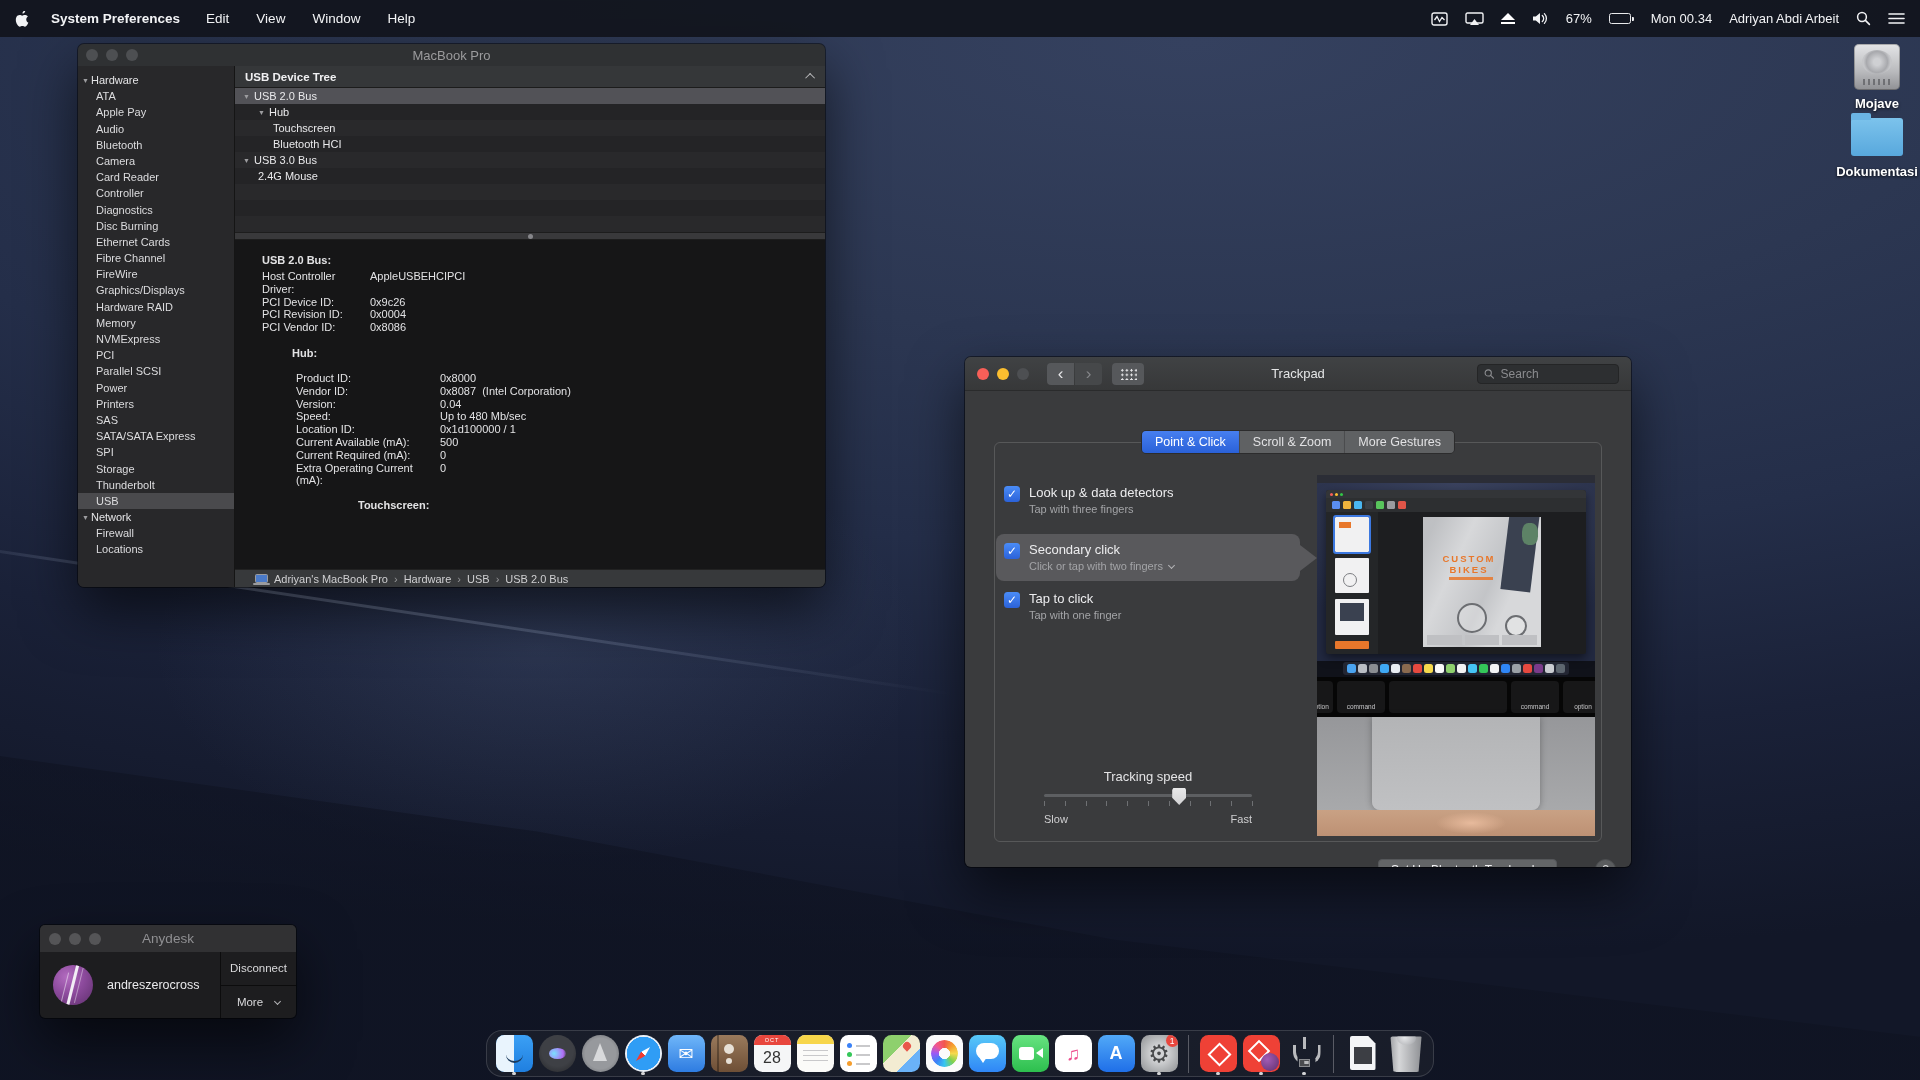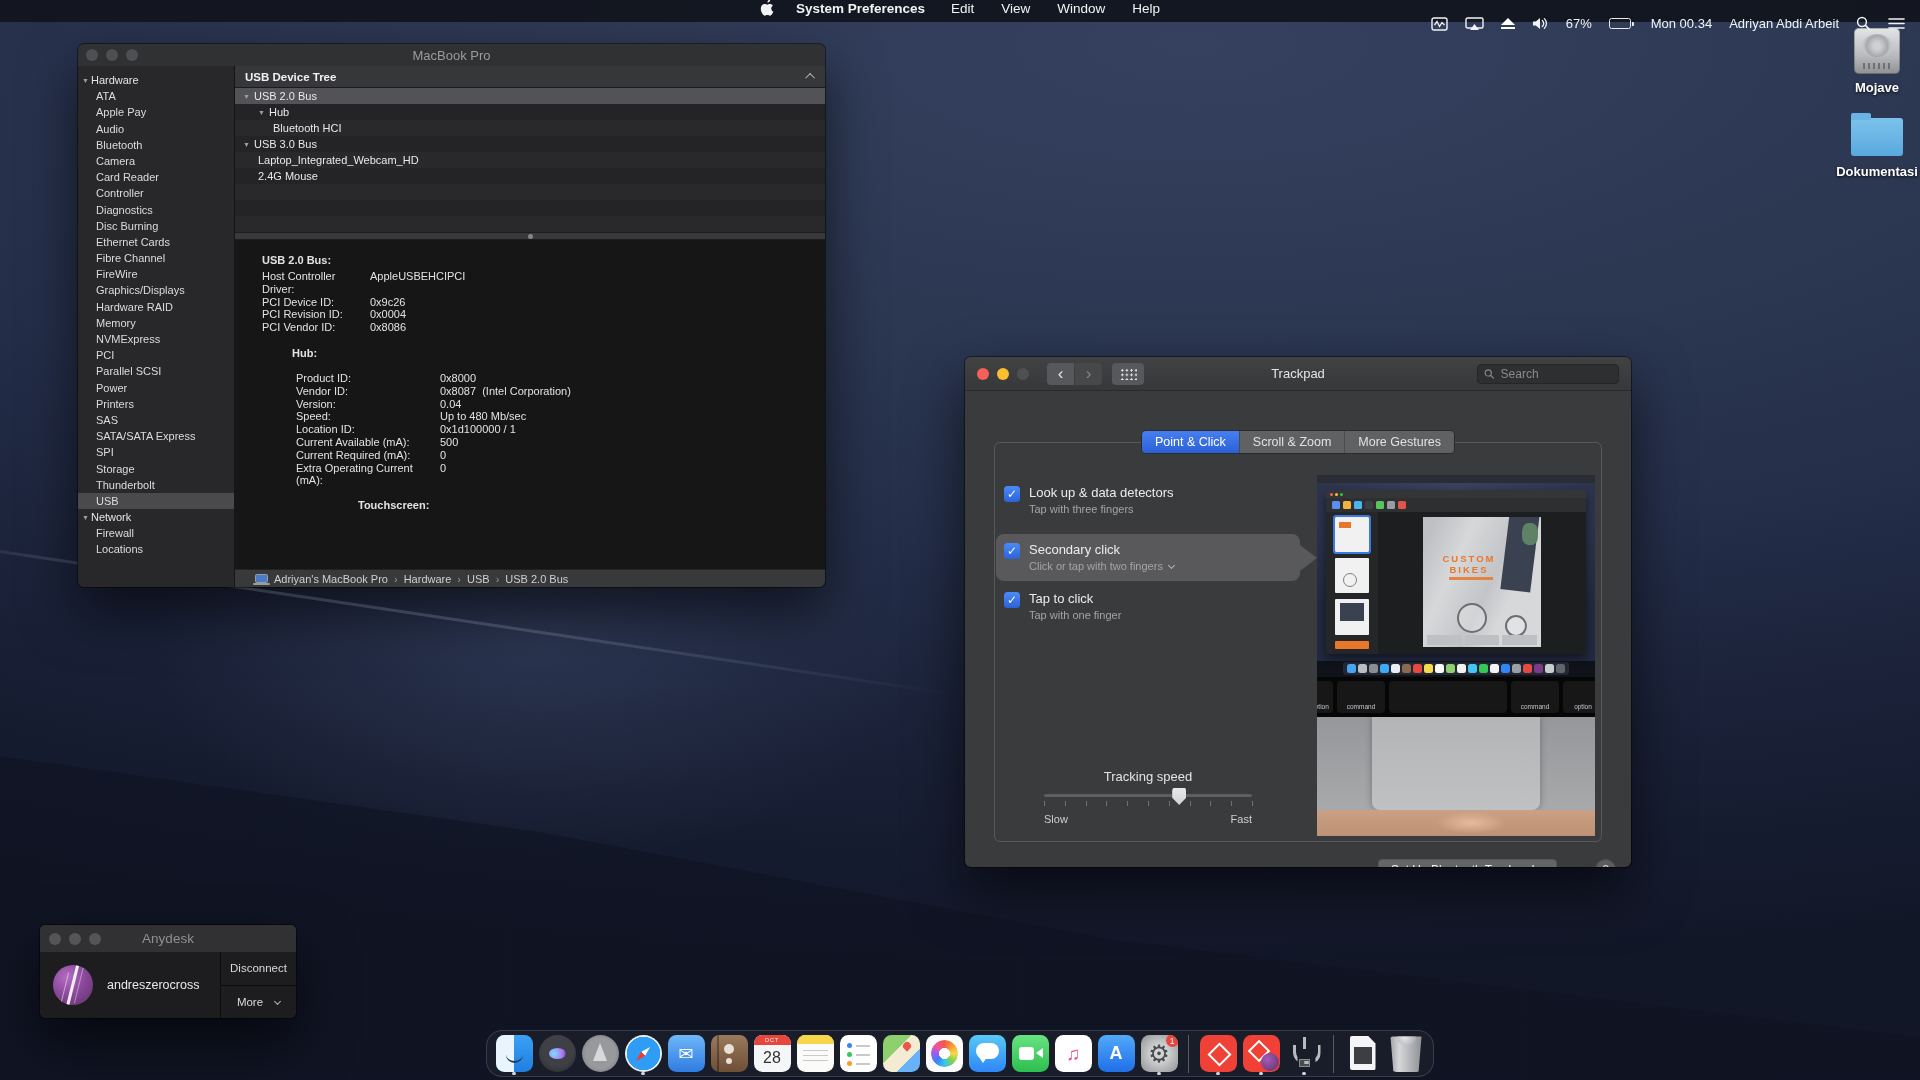--- a/index.html
+++ b/index.html
@@ -14,23 +14,23 @@
     clip-path:polygon(0 56%,16% 59%,42% 68%,70% 81%,100% 91%,100% 100%,0 100%);}
   .ridge2{position:absolute;inset:0;
     background:linear-gradient(180deg,rgba(160,178,215,.13),rgba(14,18,32,.55) 45%);
     clip-path:polygon(0 70%,28% 77%,58% 87%,100% 96%,100% 100%,0 100%);}
   .streak{position:absolute;left:-4%;top:57%;width:54%;height:3px;transform:rotate(8.5deg);
     background:linear-gradient(90deg,transparent,rgba(195,210,240,.38) 30%,rgba(195,210,240,.14) 72%,transparent);}
   .glow{position:absolute;left:8%;top:40%;width:40%;height:40%;
     background:radial-gradient(closest-side,rgba(110,130,170,.18),transparent);}
 
   
-  .menubar{position:absolute;top:0;left:0;right:0;height:22px;z-index:100;
+  .menubar{position:absolute;top:0;left:0;right:0;height:37px;z-index:100;
     background:rgba(19,22,31,.97);display:flex;align-items:center;padding:0 15px;
-    color:#f2f3f5;font-size:13.5px;flex-direction:column;}
+    color:#f2f3f5;font-size:13.5px;}
   .mb-left{display:flex;align-items:center;gap:0;}
   .mb-apple{display:flex;align-items:center;margin-right:22px;cursor:default;}
   .mb-app{font-weight:700;margin-right:26px;}
   .mb-menus{display:flex;gap:27px;}
   .mb-item{cursor:default;}
   .mb-right{margin-left:auto;display:flex;align-items:center;gap:17px;font-size:13px;}
   .mb-ic{display:flex;align-items:center;}
   .eject-ic{display:flex;flex-direction:column;align-items:center;gap:2px;}
   .eject-tri{width:0;height:0;border-left:7px solid transparent;border-right:7px solid transparent;border-bottom:7px solid #fff;}
   .eject-bar{width:14px;height:2.5px;background:#fff;}
@@ -189,21 +189,21 @@
   .ad-avatar::after{content:'';position:absolute;left:18px;top:-2px;width:3px;height:46px;background:#f2eef5;
     transform:rotate(14deg);box-shadow:-7px 10px 0 -1px rgba(240,235,245,.55),6px -6px 0 -1px rgba(240,235,245,.45);}
   .ad-name{margin-left:14px;color:#eaeaec;font-size:12.5px;}
   .ad-col{position:absolute;right:0;top:0;bottom:0;width:76px;border-left:1px solid #0c0c0d;display:flex;flex-direction:column;}
   .ad-cell{flex:1;display:flex;align-items:center;justify-content:center;color:#d9d9db;font-size:11.5px;gap:6px;}
   .ad-cell + .ad-cell{border-top:1px solid #0c0c0d;}
 
   
   .dt-icon{position:absolute;width:86px;text-align:center;color:#fff;font-size:13px;font-weight:700;
     text-shadow:0 1px 3px rgba(0,0,0,.85);}
-  .dt-mojave{left:1834px;top:28px;text-align:center;}
+  .dt-mojave{left:1834px;top:44px;text-align:center;}
   .dt-dokumentasi{left:1834px;top:118px;}
   .hdd-icon{width:46px;height:46px;margin:0 auto 6px;border-radius:5px;position:relative;
     background:linear-gradient(#e4e5e7,#b9babd 60%,#8f9094);box-shadow:inset 0 0 0 1px rgba(0,0,0,.25);}
   .hdd-icon::before{content:'';position:absolute;left:8px;top:6px;width:30px;height:24px;border-radius:50%;
     background:radial-gradient(circle,#cfd0d3 18%,#a8a9ad 55%,#c5c6c9 70%);}
   .hdd-icon::after{content:'';position:absolute;left:9px;bottom:5px;width:28px;height:6px;
     background:repeating-linear-gradient(90deg,#6f7074 0 2px,transparent 2px 5px);}
   .folder-icon{width:52px;height:38px;margin:0 auto 8px;position:relative;border-radius:3px;
     background:linear-gradient(#7cc3ec,#58a8dd);}
   .folder-icon::before{content:'';position:absolute;left:0;top:-5px;width:20px;height:7px;border-radius:2px 2px 0 0;
@@ -427,23 +427,23 @@
         </div>
     </div>
     <div class="si-main">
       <div class="si-tree-header">
         <span>USB Device Tree</span>
         <span class="chev-up"></span>
       </div>
       <div class="si-tree-rows">
           <div class="tree-row sel" style="padding-left: 8px;"><span class="disc">▼</span><span>USB 2.0 Bus</span></div>
           <div class="tree-row" style="padding-left: 23px;"><span class="disc">▼</span><span>Hub</span></div>
+          <div class="tree-row" style="padding-left: 38px;"><span>Touchscreen</span></div>
           <div class="tree-row" style="padding-left: 38px;"><span>Bluetooth HCI</span></div>
           <div class="tree-row" style="padding-left: 8px;"><span class="disc">▼</span><span>USB 3.0 Bus</span></div>
-          <div class="tree-row" style="padding-left: 23px;"><span>Laptop_Integrated_Webcam_HD</span></div>
           <div class="tree-row" style="padding-left: 23px;"><span>2.4G Mouse</span></div>
           <div class="tree-row"></div>
           <div class="tree-row"></div>
           <div class="tree-row"></div>
         </div>
       <div class="si-splitter">
           <span class="splitter-dot"></span>
         </div>
       <div class="si-details">
         <div class="d-sec-title" style="margin-left:5px;">USB 2.0 Bus:</div>

